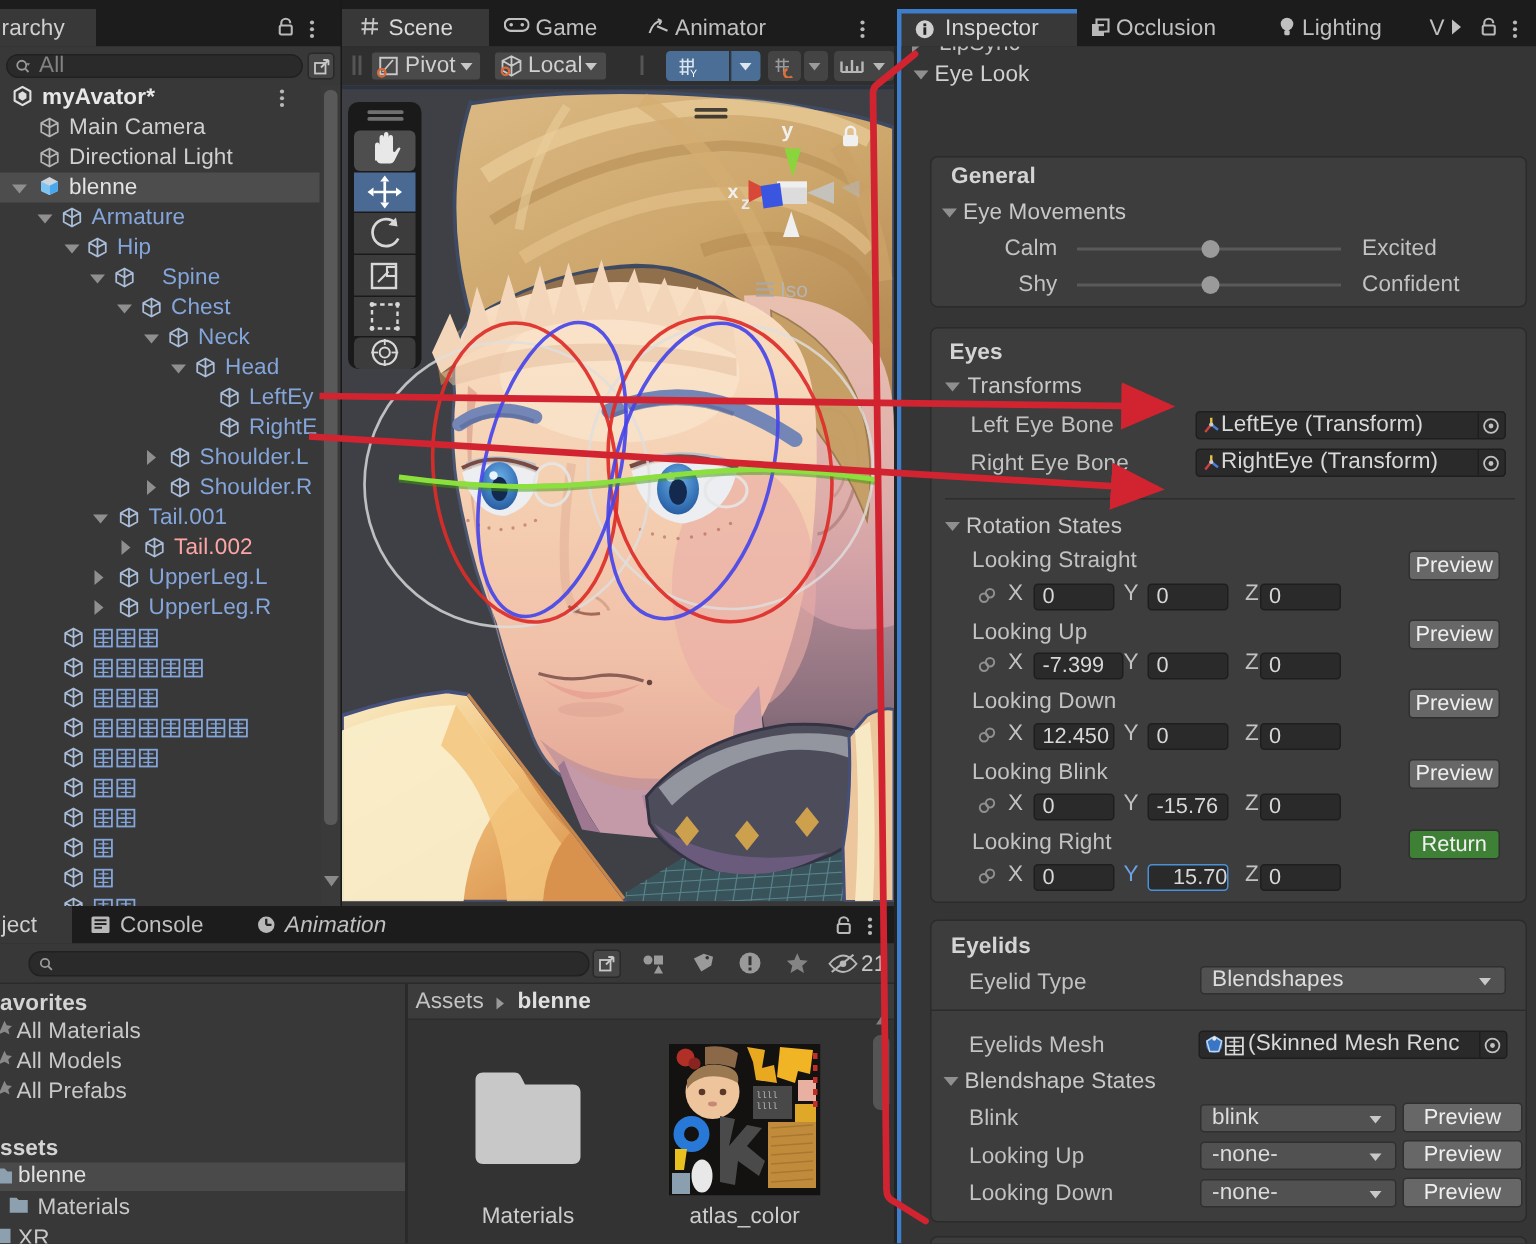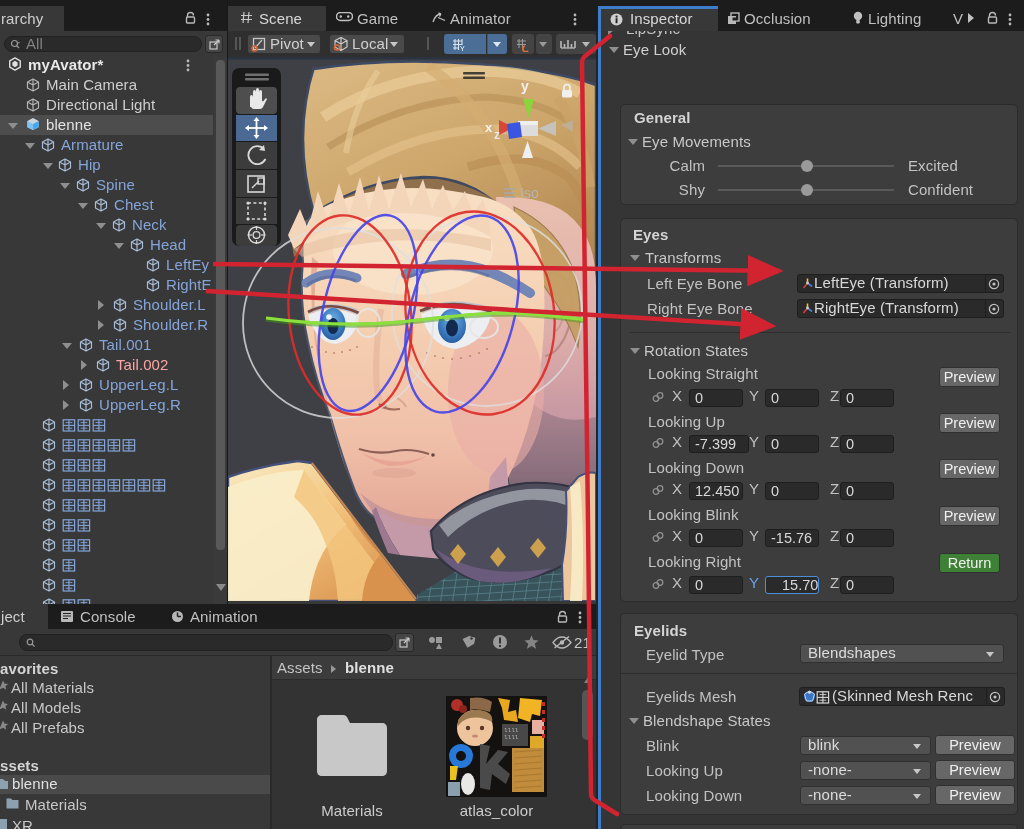--- a/index.html
+++ b/index.html
@@ -138,21 +138,21 @@
         <div class="txt" style="left:61px;top:104px;color:#84a5da;">Armature</div>
         <div class="tri-d" style="left:43px;top:132px;"></div>
         <svg class="row-icon" style="left:58px;top:127px;" width="14" height="14" viewBox="0 0 14 14">
           <path d="M7 1 L12.5 4 V10 L7 13 L1.5 10 V4 Z M7 1 V7 M1.5 4 L7 7 L12.5 4 M7 13 V7" fill="none" stroke="#a9bdd9" stroke-width="1.2" stroke-linejoin="round"></path>
         </svg>
         <div class="txt" style="left:78px;top:124px;color:#84a5da;">Hip</div>
         <div class="tri-d" style="left:60px;top:152px;"></div>
         <svg class="row-icon" style="left:76px;top:147px;" width="14" height="14" viewBox="0 0 14 14">
           <path d="M7 1 L12.5 4 V10 L7 13 L1.5 10 V4 Z M7 1 V7 M1.5 4 L7 7 L12.5 4 M7 13 V7" fill="none" stroke="#a9bdd9" stroke-width="1.2" stroke-linejoin="round"></path>
         </svg>
-        <div class="txt" style="left:96px;top:144px;color:#84a5da;">Spine</div>
+        <div class="txt" style="left:108px;top:144px;color:#84a5da;">Spine</div>
         <div class="tri-d" style="left:78px;top:172px;"></div>
         <svg class="row-icon" style="left:94px;top:167px;" width="14" height="14" viewBox="0 0 14 14">
           <path d="M7 1 L12.5 4 V10 L7 13 L1.5 10 V4 Z M7 1 V7 M1.5 4 L7 7 L12.5 4 M7 13 V7" fill="none" stroke="#a9bdd9" stroke-width="1.2" stroke-linejoin="round"></path>
         </svg>
         <div class="txt" style="left:114px;top:164px;color:#84a5da;">Chest</div>
         <div class="tri-d" style="left:96px;top:192px;"></div>
         <svg class="row-icon" style="left:112px;top:187px;" width="14" height="14" viewBox="0 0 14 14">
           <path d="M7 1 L12.5 4 V10 L7 13 L1.5 10 V4 Z M7 1 V7 M1.5 4 L7 7 L12.5 4 M7 13 V7" fill="none" stroke="#a9bdd9" stroke-width="1.2" stroke-linejoin="round"></path>
         </svg>
         <div class="txt" style="left:132px;top:184px;color:#84a5da;">Neck</div>
@@ -682,21 +682,21 @@
     <div class="txt" style="left:1px;top:3px;color:#cfcfcf;">ject</div>
     <svg class="abs" style="left:60px;top:6px;" width="14" height="13" viewBox="0 0 14 13">
         <rect x="1" y="1" width="12" height="11" fill="#b8b8b8" rx="1"></rect>
         <path d="M3 3.5 H11 M3 6 H11 M3 8.5 H8" stroke="#222" stroke-width="1.2"></path>
       </svg>
     <div class="txt" style="left:80px;top:3px;color:#c0c0c0;">Console</div>
     <svg class="abs" style="left:171px;top:6px;" width="13" height="13" viewBox="0 0 13 13">
         <circle cx="6.5" cy="6.5" r="5.5" fill="#b8b8b8"></circle>
         <path d="M6.5 6.5 V2.5 M6.5 6.5 H10" stroke="#222" stroke-width="1.5"></path>
       </svg>
-    <div class="txt" style="left:190px;top:3px;color:#c0c0c0;">Animation</div>
+    <div class="txt" style="left:190px;top:3px;color:#c0c0c0;font-style:italic;">Animation</div>
     <svg class="abs" style="left:556px;top:6px;" width="14" height="14" viewBox="0 0 14 14">
         <path d="M3.5 6 V4.5 A3 3 0 0 1 9.5 4.5" fill="none" stroke="#b8b8b8" stroke-width="1.4"></path>
         <rect x="2.5" y="6" width="8" height="6" rx="1" fill="none" stroke="#b8b8b8" stroke-width="1.4"></rect>
       </svg>
     <svg class="abs" style="left:578px;top:7px;" width="4" height="13" viewBox="0 0 4 13">
         <circle cx="2" cy="2" r="1.4" fill="#b8b8b8"></circle>
         <circle cx="2" cy="6.5" r="1.4" fill="#b8b8b8"></circle>
         <circle cx="2" cy="11" r="1.4" fill="#b8b8b8"></circle>
       </svg>
 

